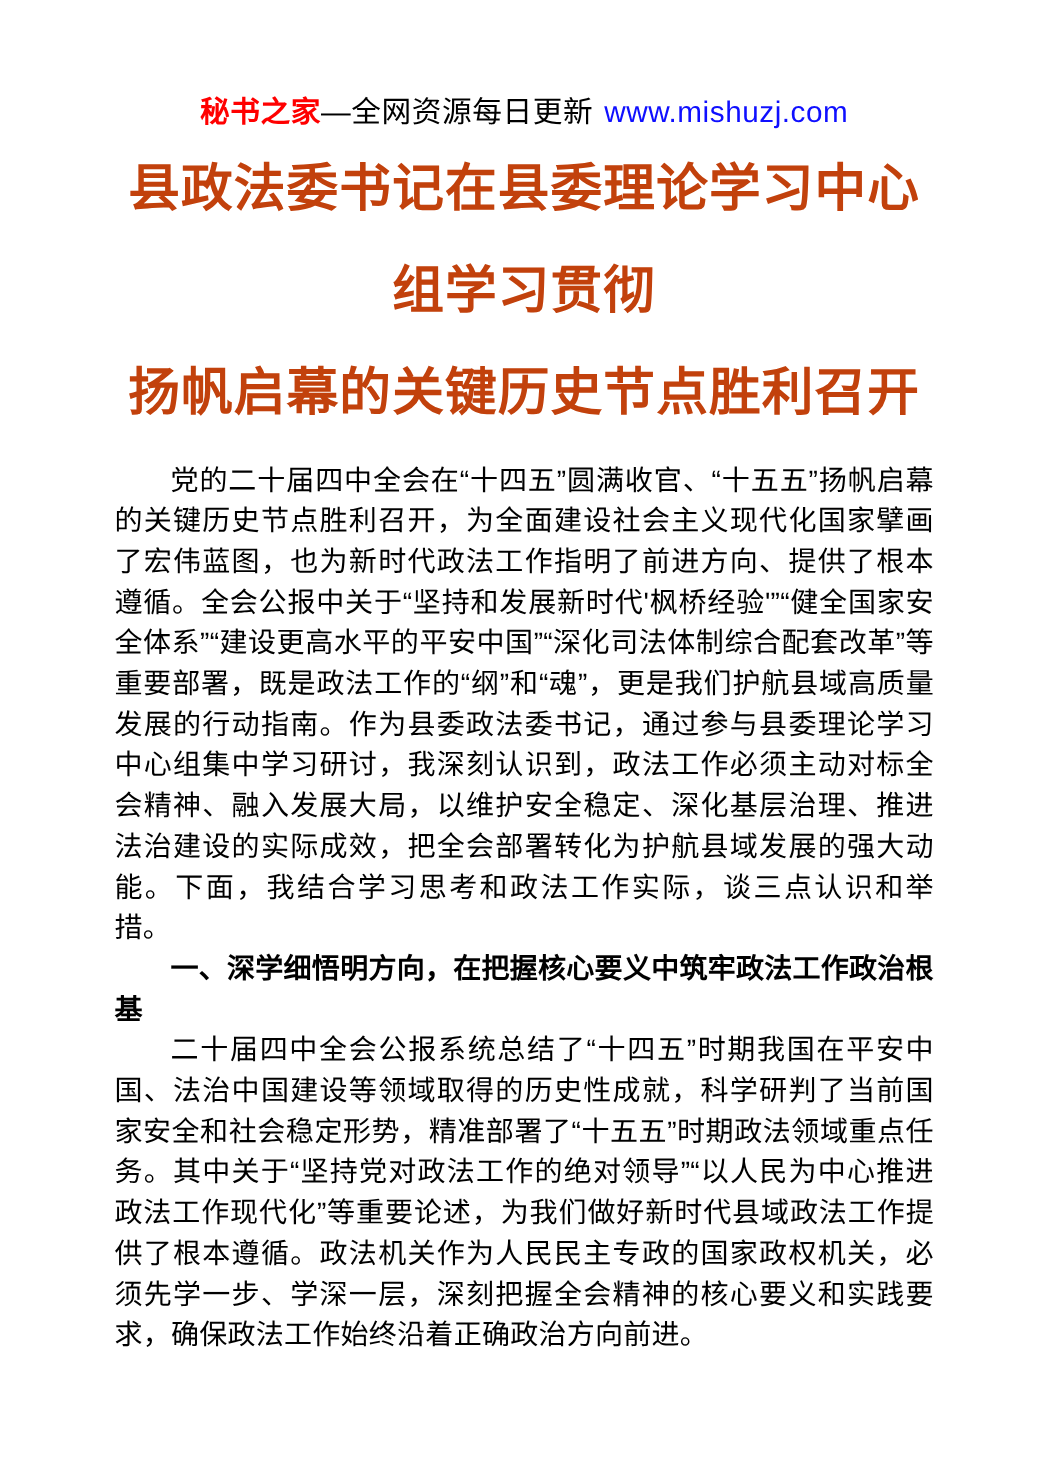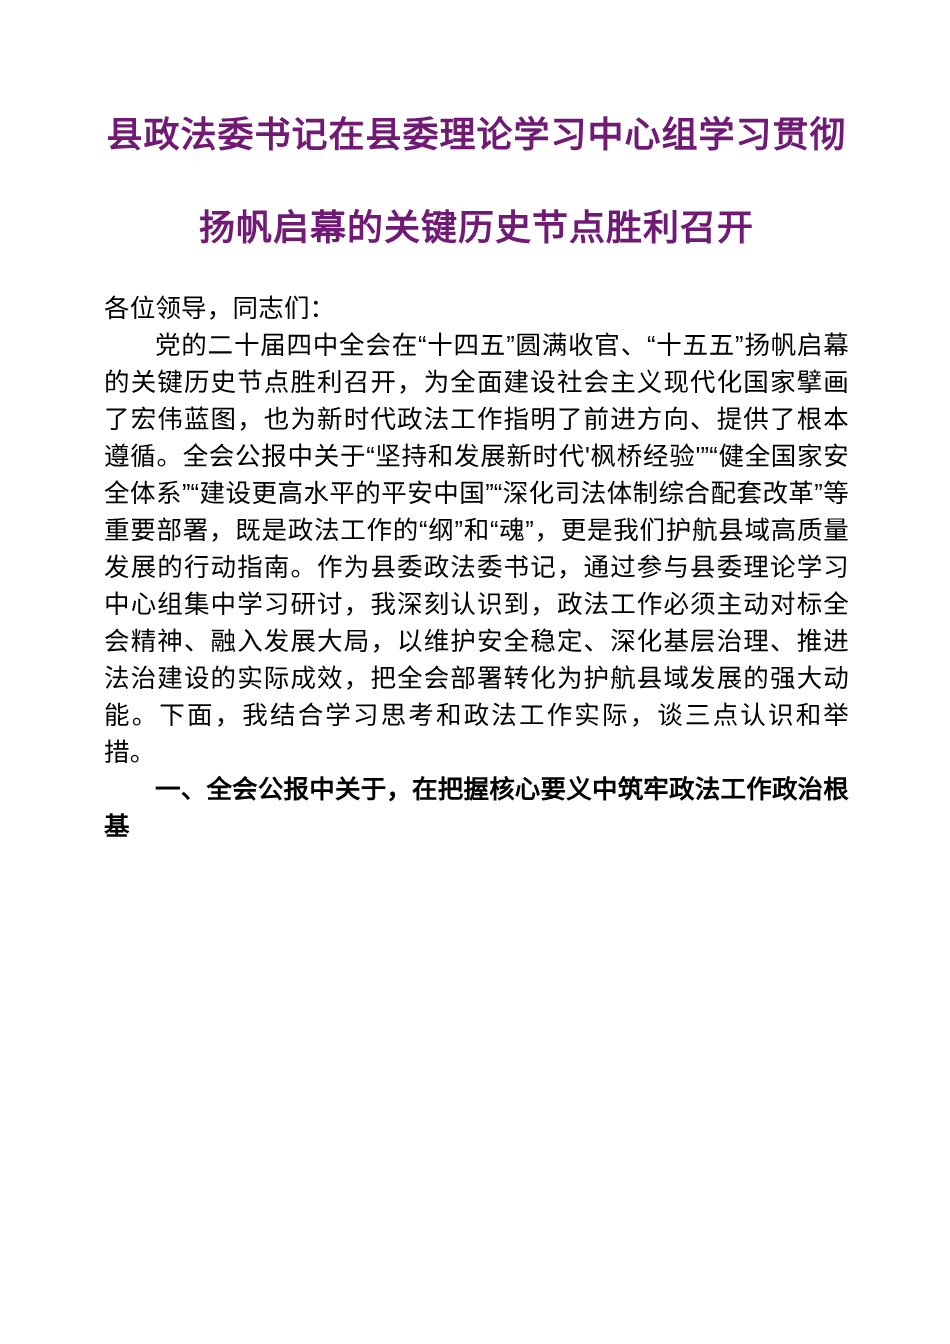--- a/index.html
+++ b/index.html
@@ -37,23 +37,23 @@
   }
   .site-url {
     color: #0f0fff;
     text-decoration: none;
     margin-left: 10px;
     font-weight: 400;
   }
   .doc-title {
     margin: 4px 0 0 0;
     text-align: center;
-    font-size: 36px;
+    font-size: 47px;
     font-weight: 700;
-    color: #701a75;
+    color: #c2410c;
   }
   .title-line {
     display: block;
     line-height: 93px;
     letter-spacing: 1px;
   }
   .doc-body {
     margin-top: 16px;
     font-size: 25.5px;
     line-height: 37px;
@@ -72,25 +72,28 @@
     margin: 0;
     text-indent: 2em;
     font-weight: 700;
   }
 </style>
 </head>
 <body>
 
 <div class="page">
 
+  <div class="site-header">
+    <span class="site-name">秘书之家</span><span class="site-tagline">—全网资源每日更新</span><a class="site-url">www.mishuzj.com</a>
+  </div>
 
   <h1 class="doc-title">
     <span class="title-line">县政法委书记在县委理论学习中心组学习贯彻</span>
     <span class="title-line">扬帆启幕的关键历史节点胜利召开</span>
   </h1>
 
   <div class="doc-body">
-    <p class="greeting">各位领导，同志们：</p>
     <p class="para">党的二十届四中全会在“十四五”圆满收官、“十五五”扬帆启幕的关键历史节点胜利召开，为全面建设社会主义现代化国家擘画了宏伟蓝图，也为新时代政法工作指明了前进方向、提供了根本遵循。全会公报中关于“坚持和发展新时代'枫桥经验'”“健全国家安全体系”“建设更高水平的平安中国”“深化司法体制综合配套改革”等重要部署，既是政法工作的“纲”和“魂”，更是我们护航县域高质量发展的行动指南。作为县委政法委书记，通过参与县委理论学习中心组集中学习研讨，我深刻认识到，政法工作必须主动对标全会精神、融入发展大局，以维护安全稳定、深化基层治理、推进法治建设的实际成效，把全会部署转化为护航县域发展的强大动能。下面，我结合学习思考和政法工作实际，谈三点认识和举措。</p>
-    <p class="section-heading">一、全会公报中关于，在把握核心要义中筑牢政法工作政治根基</p>
+    <p class="section-heading">一、深学细悟明方向，在把握核心要义中筑牢政法工作政治根基</p>
+    <p class="para">二十届四中全会公报系统总结了“十四五”时期我国在平安中国、法治中国建设等领域取得的历史性成就，科学研判了当前国家安全和社会稳定形势，精准部署了“十五五”时期政法领域重点任务。其中关于“坚持党对政法工作的绝对领导”“以人民为中心推进政法工作现代化”等重要论述，为我们做好新时代县域政法工作提供了根本遵循。政法机关作为人民民主专政的国家政权机关，必须先学一步、学深一层，深刻把握全会精神的核心要义和实践要求，确保政法工作始终沿着正确政治方向前进。</p>
   </div>
 
 </div>
 
 </body></html>

